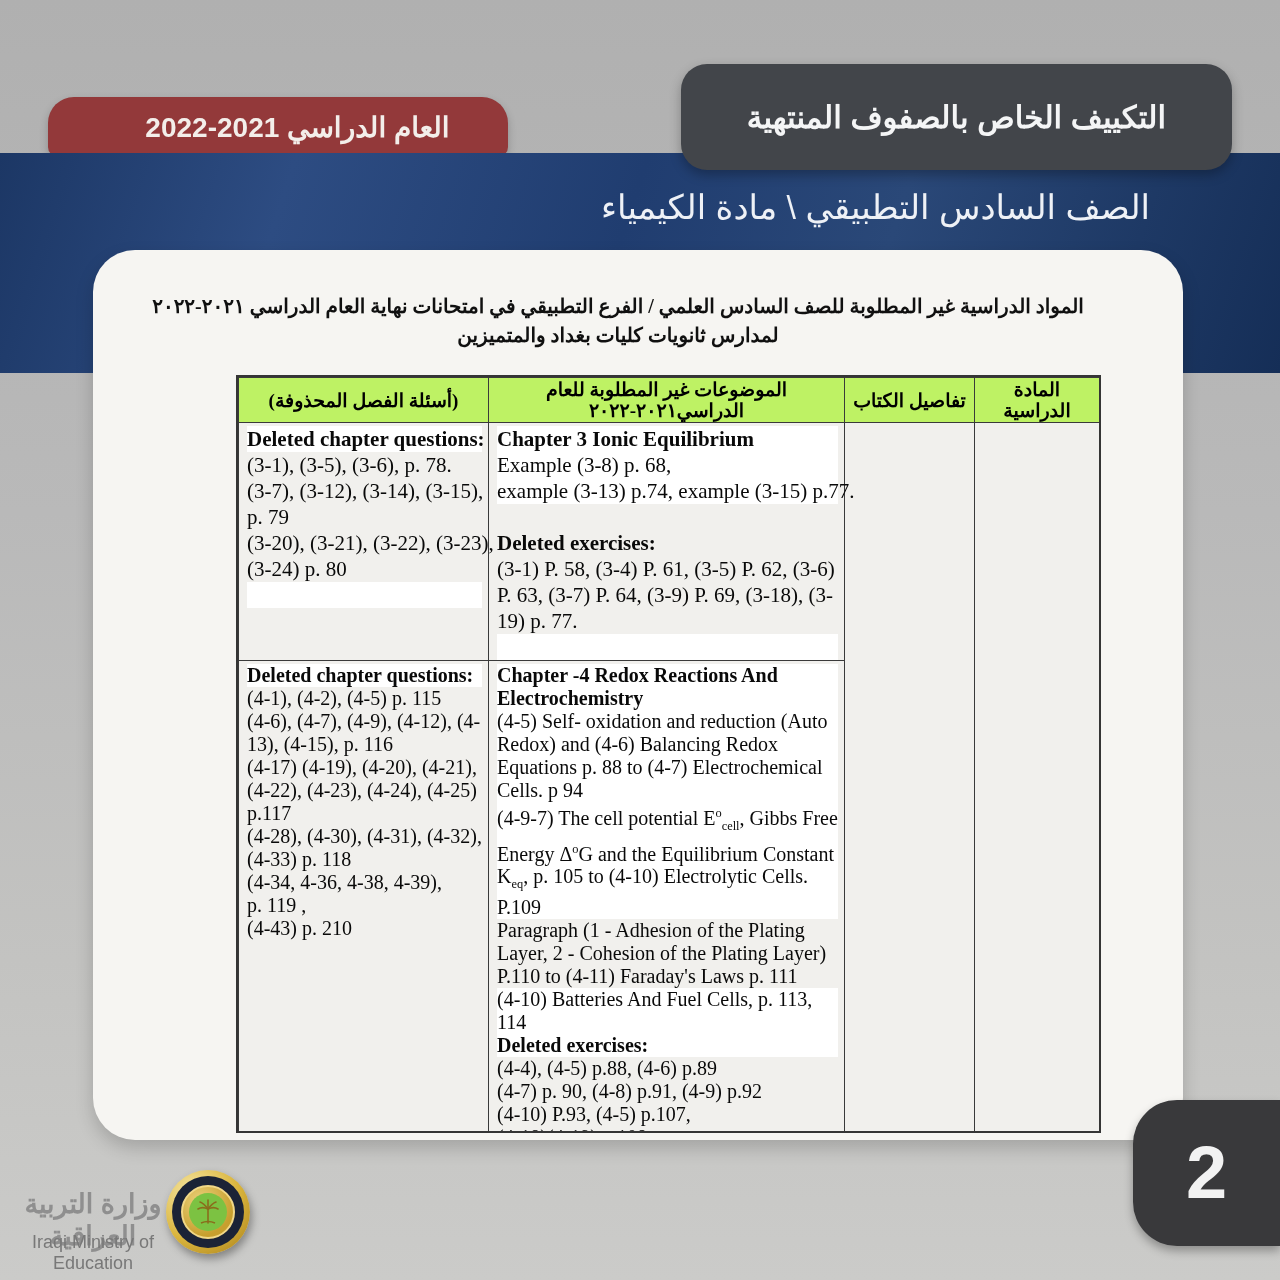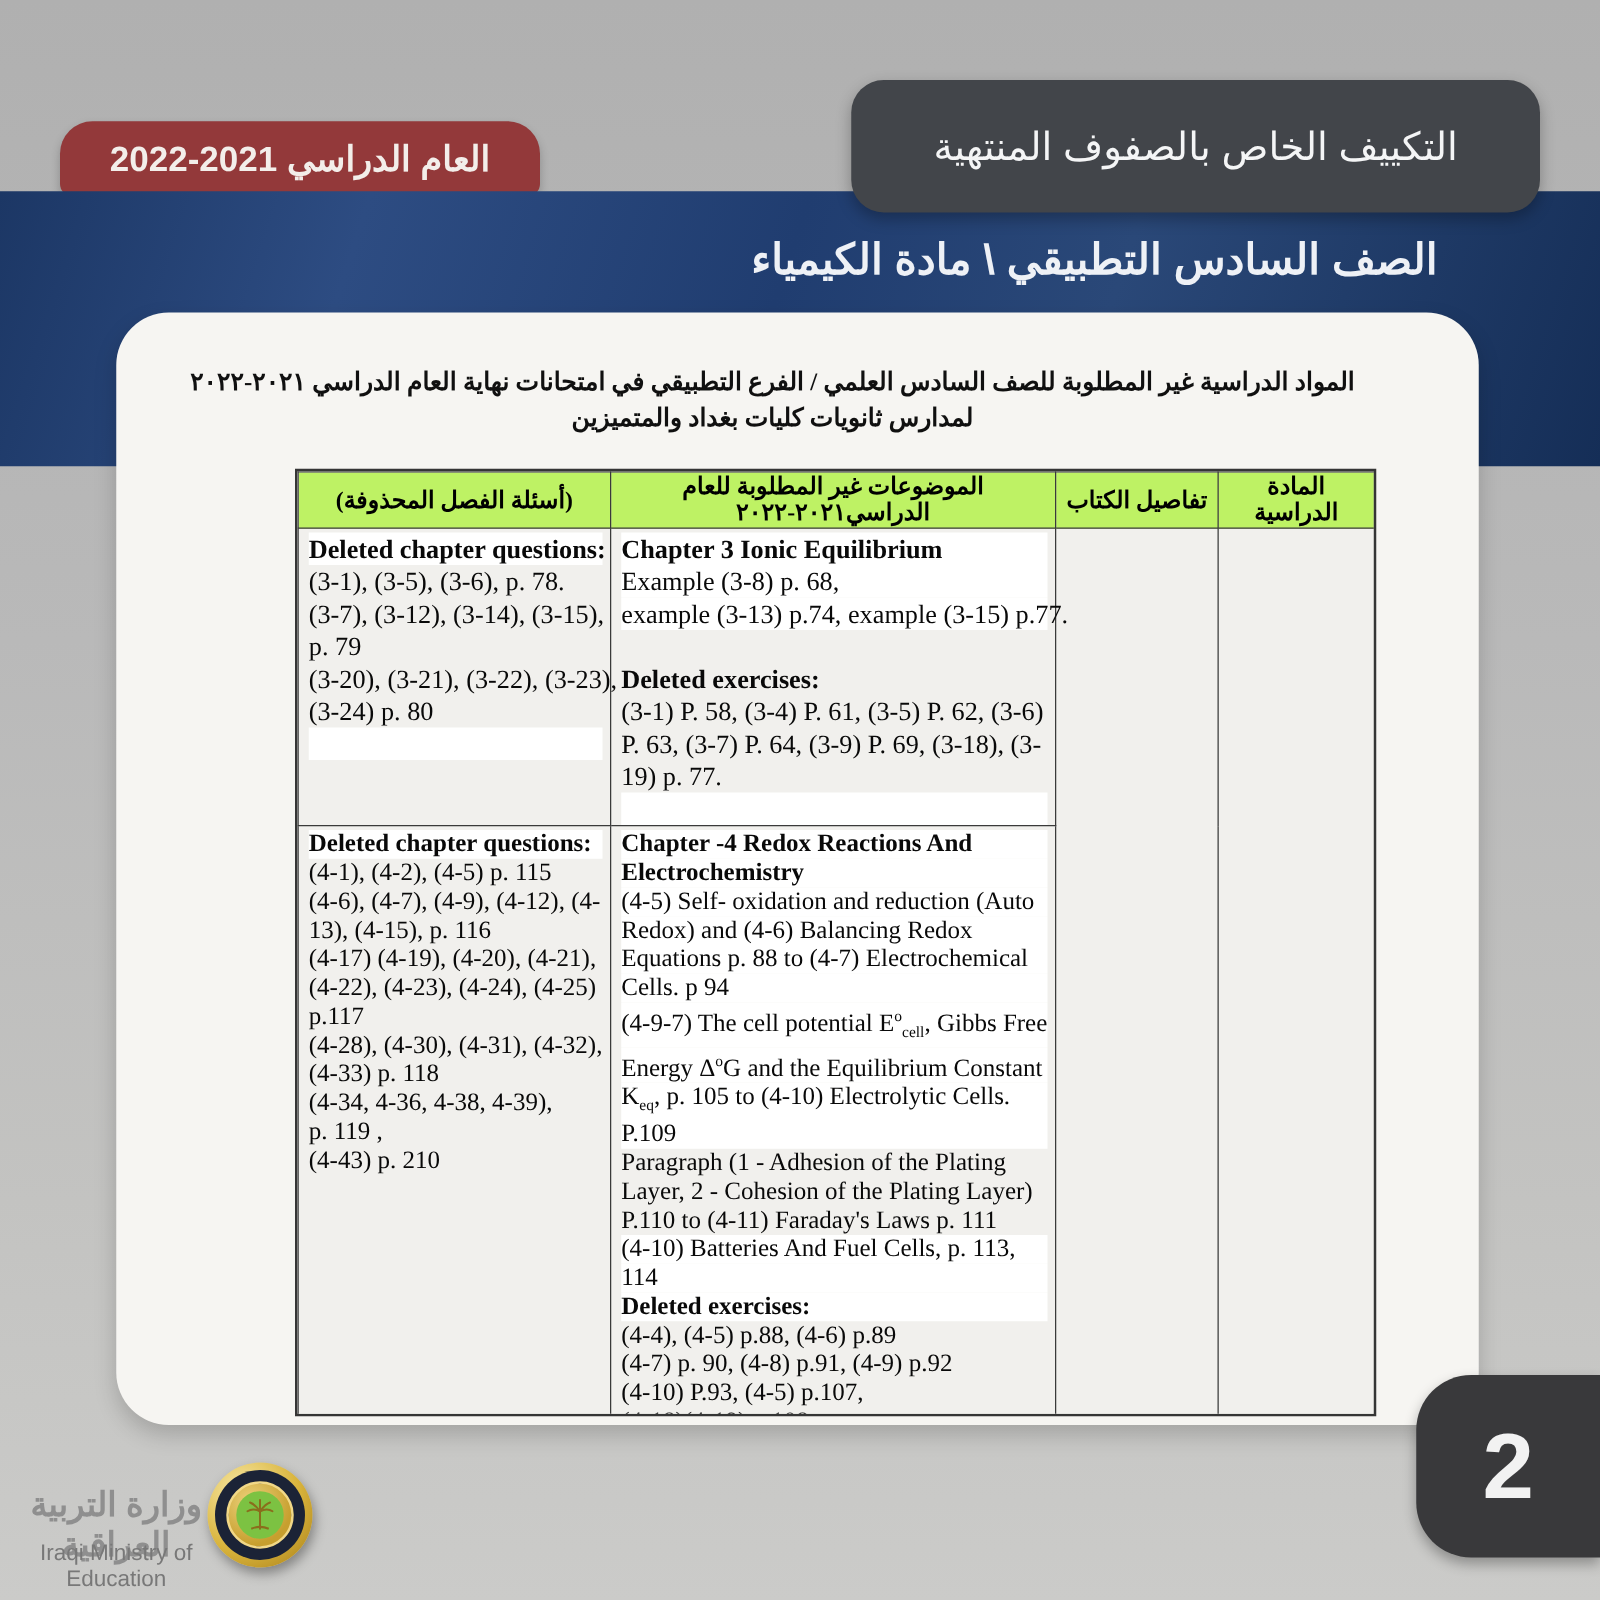--- a/index.html
+++ b/index.html
@@ -4,32 +4,32 @@
 <style>
   html,body{margin:0;padding:0;}
   body{width:1280px;height:1280px;overflow:hidden;font-family:"Liberation Sans",sans-serif;}
   .stage{position:relative;width:1280px;height:1280px;overflow:hidden;
          background:linear-gradient(180deg,#b0b0b0 0%,#b9b9b9 40%,#c3c3c1 75%,#cbcbc9 100%);}
 
   
   .adapt-box{position:absolute;left:681px;top:64px;width:551px;height:106px;background:#42454a;
              border-radius:26px;z-index:3;display:flex;align-items:center;justify-content:center;
              box-shadow:0 5px 12px rgba(0,0,0,.28);}
-  .adapt-box .t{color:#f4f5f6;font-size:31px;font-weight:normal;letter-spacing:.5px;}
-
-  
-  .year-box{position:absolute;left:48px;top:97px;width:384px;height:60px;background:#93393a;
+  .adapt-box .t{color:#f4f5f6;font-size:31px;font-weight:bold;letter-spacing:.5px;}
+
+  
+  .year-box{position:absolute;left:48px;top:97px;width:421px;height:60px;background:#93393a;
             border-radius:26px 26px 10px 10px;z-index:1;display:flex;align-items:center;justify-content:center;
-            box-shadow:0 4px 8px rgba(0,0,0,.22);}
+            box-shadow:0 4px 8px rgba(0,0,0,.22);padding-left:39px;}
   .year-box .t{color:#f3eeea;font-size:28px;font-weight:bold;}
 
   
   .band{position:absolute;left:0;top:153px;width:1280px;height:220px;z-index:2;
         background:linear-gradient(108deg,#1c3765 0%,#2d4c82 22%,#203d70 48%,#2a4878 68%,#152e57 100%);}
-  .band .t{position:absolute;top:34px;right:130px;color:#eef1f6;font-size:34px;font-weight:bold;}
+  .band .t{position:absolute;top:34px;right:130px;color:#eef1f6;font-size:34px;font-weight:normal;}
 
   
   .card{position:absolute;left:93px;top:250px;width:1090px;height:890px;background:#f6f5f2;
         border-radius:42px;z-index:4;box-shadow:0 8px 18px rgba(0,0,0,.18);}
   .card-heading{position:absolute;left:0;right:40px;top:42px;text-align:center;color:#101010;
                 font-family:Liberation Serif, serif;font-weight:bold;font-size:20px;line-height:29px;
                 white-space:nowrap;}
 
   
   .table-wrap{position:absolute;left:236px;top:375px;width:865px;height:758px;overflow:hidden;

